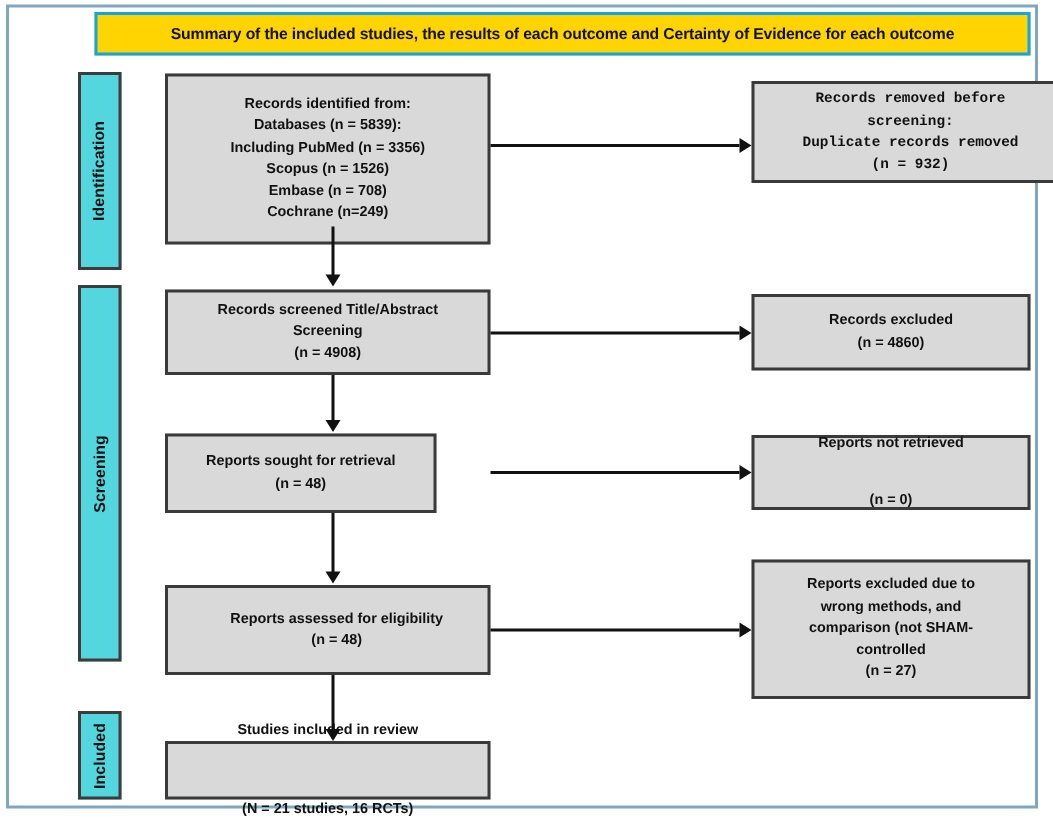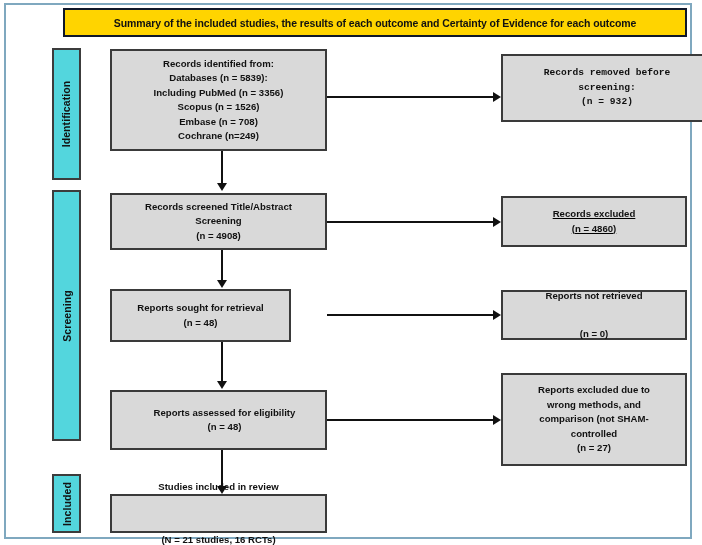--- a/index.html
+++ b/index.html
@@ -32,21 +32,21 @@
   }
 
   
   .banner {
     position: absolute;
     left: 63px;
     top: 8px;
     width: 624px;
     height: 29px;
     background: #ffd400;
-    border: 2px solid #0f172a;
+    border: 2px solid #0ea5e9;
     box-sizing: border-box;
     display: flex;
     align-items: center;
     justify-content: center;
   }
   .banner-text {
     font-size: 10.5px;
     font-weight: bold;
     color: #111111;
     letter-spacing: -0.1px;
@@ -138,48 +138,49 @@
   </div>
 
   <div class="phase-tab" style="left:52px; top:190px; width:29px; height:251px;">
     <span>Screening</span>
   </div>
 
   <div class="phase-tab" style="left:52px; top:474px; width:29px; height:59px;">
     <span>Included</span>
   </div>
 
-  <div class="pbox" style="left:110px; top:49px; width:217px; height:102px;">
+  <div class="pbox" style="left:110px; top:49px; width:217px; height:114px;">
     <div class="line">Records identified from:</div>
     <div class="line">Databases (n = 5839):</div>
     <div class="line">Including PubMed (n = 3356)</div>
     <div class="line">Scopus (n = 1526)</div>
     <div class="line">Embase (n = 708)</div>
     <div class="line">Cochrane (n=249)</div>
   </div>
 
   <div class="pbox" style="left:501px; top:54px; width:212px; height:68px;font-family:Liberation Mono, monospace;">
     <div class="line">Records removed before</div>
     <div class="line">screening:</div>
+    <div class="line">Duplicate records removed</div>
     <div class="line">(n = 932)</div>
   </div>
 
   <div class="hline" style="left:327px; top:96px; width:166px;"></div>
   <div class="arrow-right" style="left:493px; top:92px;"></div>
 
   <div class="vline" style="left:221px; top:151px; height:34px;"></div>
   <div class="arrow-down" style="left:217px; top:183px;"></div>
 
   <div class="pbox" style="left:110px; top:193px; width:217px; height:57px;">
     <div class="line">Records screened Title/Abstract</div>
     <div class="line">Screening</div>
     <div class="line">(n = 4908)</div>
   </div>
 
-  <div class="pbox" style="left:501px; top:196px; width:186px; height:51px;text-decoration:underline;">
+  <div class="pbox" style="left:501px; top:196px; width:186px; height:51px;">
     <div class="line">Records excluded</div>
     <div class="line">(n = 4860)</div>
   </div>
 
   <div class="hline" style="left:327px; top:221px; width:166px;"></div>
   <div class="arrow-right" style="left:493px; top:217px;"></div>
 
   <div class="vline" style="left:221px; top:250px; height:32px;"></div>
   <div class="arrow-down" style="left:217px; top:280px;"></div>
 

